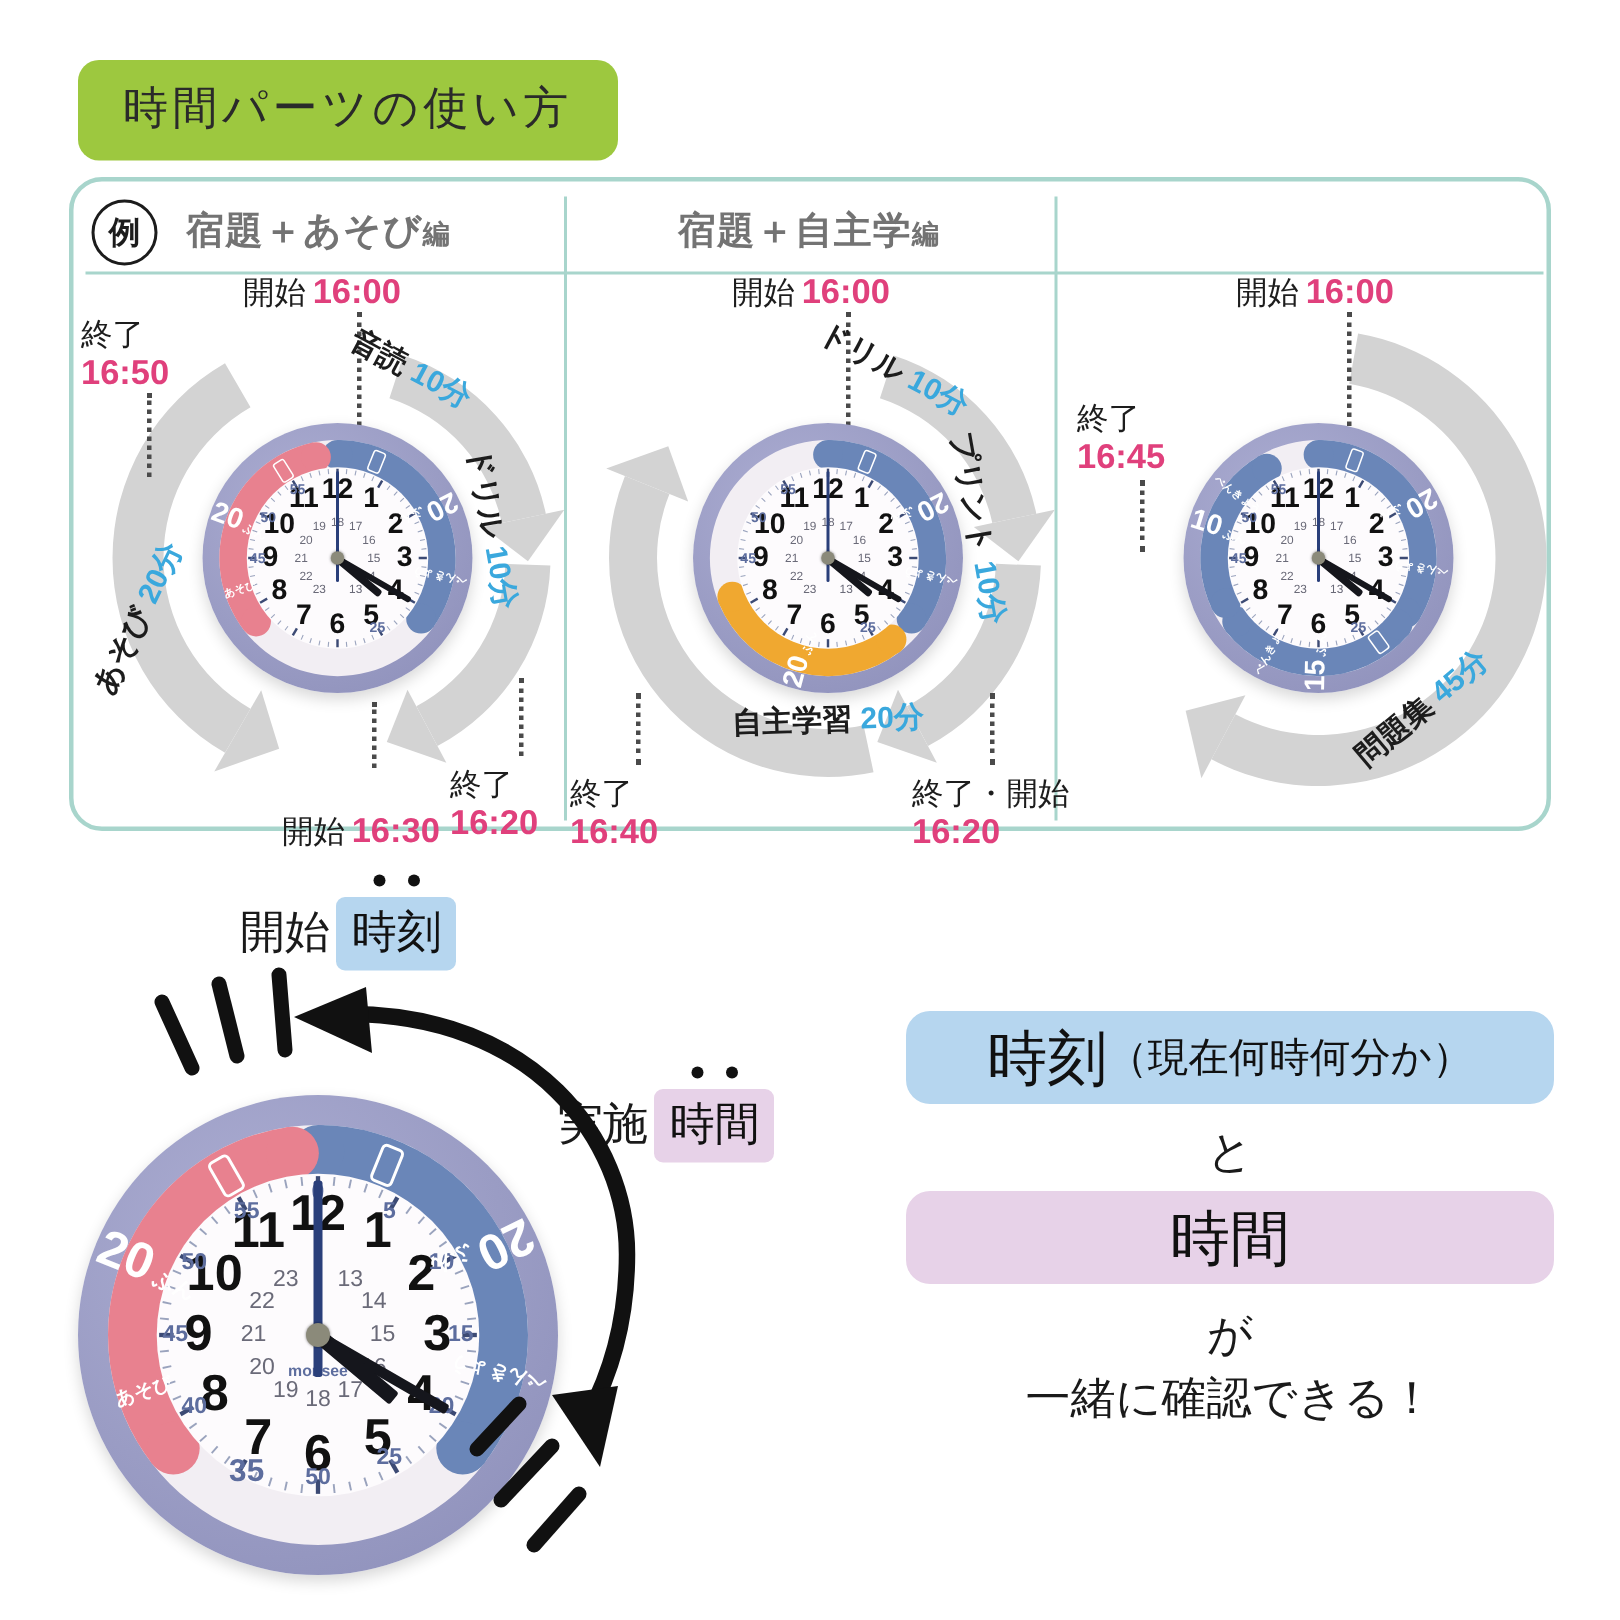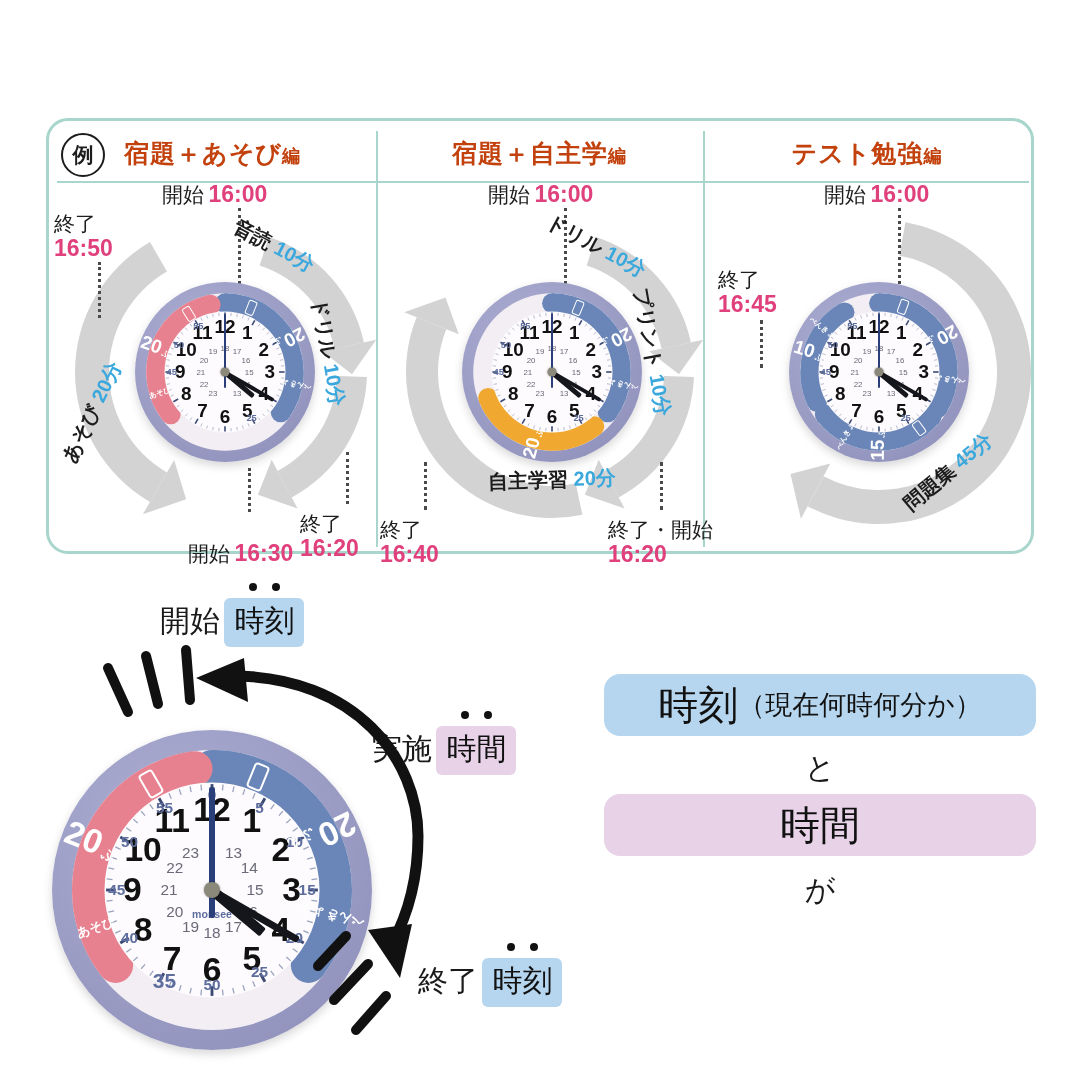--- a/index.html
+++ b/index.html
@@ -39,21 +39,21 @@
     background: #a8d5cc;
   }
   .title-rule {
     position: absolute; left: 8px; top: 60px; width: 972px; height: 2px;
     background: #a8d5cc;
   }
   .panel { position: absolute; top: 0; height: 436px; }
   .panel-title {
     position: absolute; top: 16px; left: 0; width: 100%;
     text-align: center; font-size: 25px; font-weight: 800;
-    color: #c2410c; letter-spacing: 1px;
+    color: #737373; letter-spacing: 1px;
   }
   .panel-title .sfx { font-size: 18px; font-weight: 700; }
 
   
   .callout { position: absolute; white-space: nowrap; line-height: 1.12; }
   .callout .lbl { font-size: 21px; color: #1d1d1d; font-weight: 500; }
   .callout .tm  { font-size: 23px; color: #e0407c; font-weight: 700; }
   .callout.two-line { text-align: left; }
   .dotline {
     position: absolute; border-left: 3px dotted #4a4a4a; width: 0;
@@ -145,44 +145,42 @@
   }
 
   
   svg.overlay { position: absolute; left: 0; top: 0; pointer-events: none; }
 </style>
 </head>
 <body>
 
 <div id="root">
 
+  <div class="header-badge">
+    <span>時間パーツの使い方</span>
+  </div>
 
   <div class="examples-card">
     <div class="ex-badge">例</div>
     <div class="title-rule"></div>
     <div class="col-divider" style="left:327px"></div>
     <div class="col-divider" style="left:654px"></div>
 
     <div class="panel" id="panel1" style="left:0;width:327px">
       <div class="panel-title">
         <span>宿題＋あそび</span><span class="sfx">編</span>
       </div>
     </div>
 
     <div class="panel" id="panel2" style="left:327px;width:327px">
       <div class="panel-title">
         <span>宿題＋自主学</span><span class="sfx">編</span>
       </div>
     </div>
 
-    <div class="panel" id="panel3" style="left:654px;width:328px">
-      <div class="panel-title">
-        <span>テスト勉強</span><span class="sfx">編</span>
-      </div>
-    </div>
   </div>
 
   <svg class="overlay" id="arcs-svg" width="1080" height="1080">
       <g>
         <path d="M268.88041320124256,236.9499746860882 A142,142 0 0 1 363.89695930420044,342.4765399038782
           L334.55253128218624,348.713890628411 A112,112 0 0 0 259.60990336999413,265.4816701749428 Z" fill="#d3d3d3"></path>
         <polygon points="376.2216190734464,339.8568525995744 351.9806572848617,374.216455617535 322.2278715129403,351.3335779327147" fill="#d3d3d3"></polygon>
       </g>
       <g>
         <path d="M366.9134974367116,376.95572853175514 A142,142 0 0 1 291.6649619155965,497.3785581859676
@@ -727,30 +725,20 @@
     <span class="bl-plain">実施</span>
     <span class="hl pink">
       <span class="bouten">
           <i></i>
           <i></i>
         </span>
       <span>時間</span>
     </span>
   </div>
 
-  <div class="bottom-label" style="left:418px;top:958px">
-    <span class="bl-plain">終了</span>
-    <span class="hl blue">
-      <span class="bouten">
-          <i></i>
-          <i></i>
-        </span>
-      <span>時刻</span>
-    </span>
-  </div>
 
   <svg class="overlay" width="1080" height="1080">
     <path d="M232,676 C356,676 418,760 418,836 C418,884 406,918 392,944" stroke="#111" stroke-width="11" fill="none" stroke-linecap="round"></path>
     <polygon points="244,658 196,678 248,702" fill="#111"></polygon>
     <polygon points="368,930 400,978 412,924" fill="#111"></polygon>
     <g stroke="#111" stroke-width="10" stroke-linecap="round">
       <line x1="108" y1="668" x2="128" y2="712"></line>
       <line x1="146" y1="656" x2="158" y2="704"></line>
       <line x1="186" y1="650" x2="190" y2="700"></line>
     </g>
@@ -763,14 +751,15 @@
 
   <div class="exp-box blue" style="left:604px;top:674px;width:432px;height:62px">
     <span class="exp-big">時刻</span>
       <span class="exp-small">（現在何時何分か）</span>
   </div>
   <div class="exp-mid" style="left:604px;top:748px;width:432px">と</div>
   <div class="exp-box pink" style="left:604px;top:794px;width:432px;height:62px">
     <span class="exp-big">時間</span>
   </div>
   <div class="exp-line" style="left:604px;top:870px;width:432px">が</div>
+  <div class="exp-line" style="left:604px;top:912px;width:432px">一緒に確認できる！</div>
 
 </div>
 
 </body></html>

